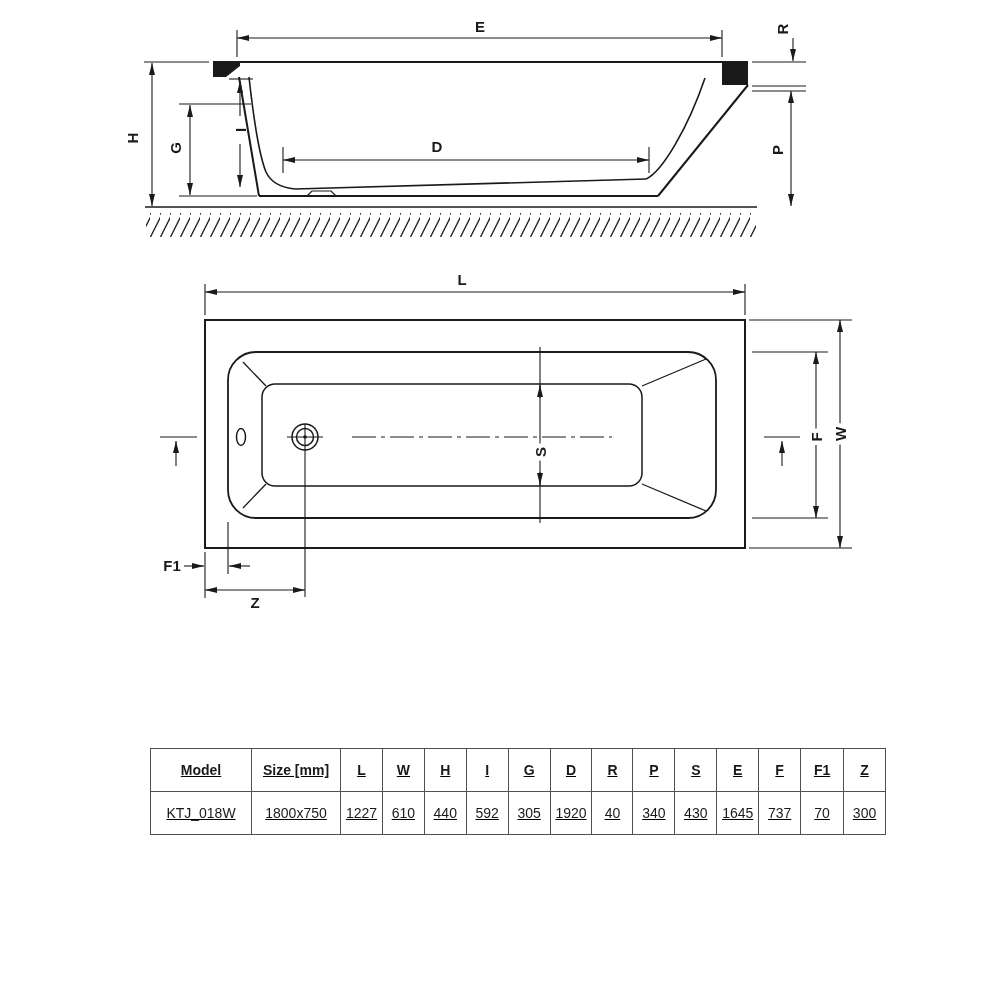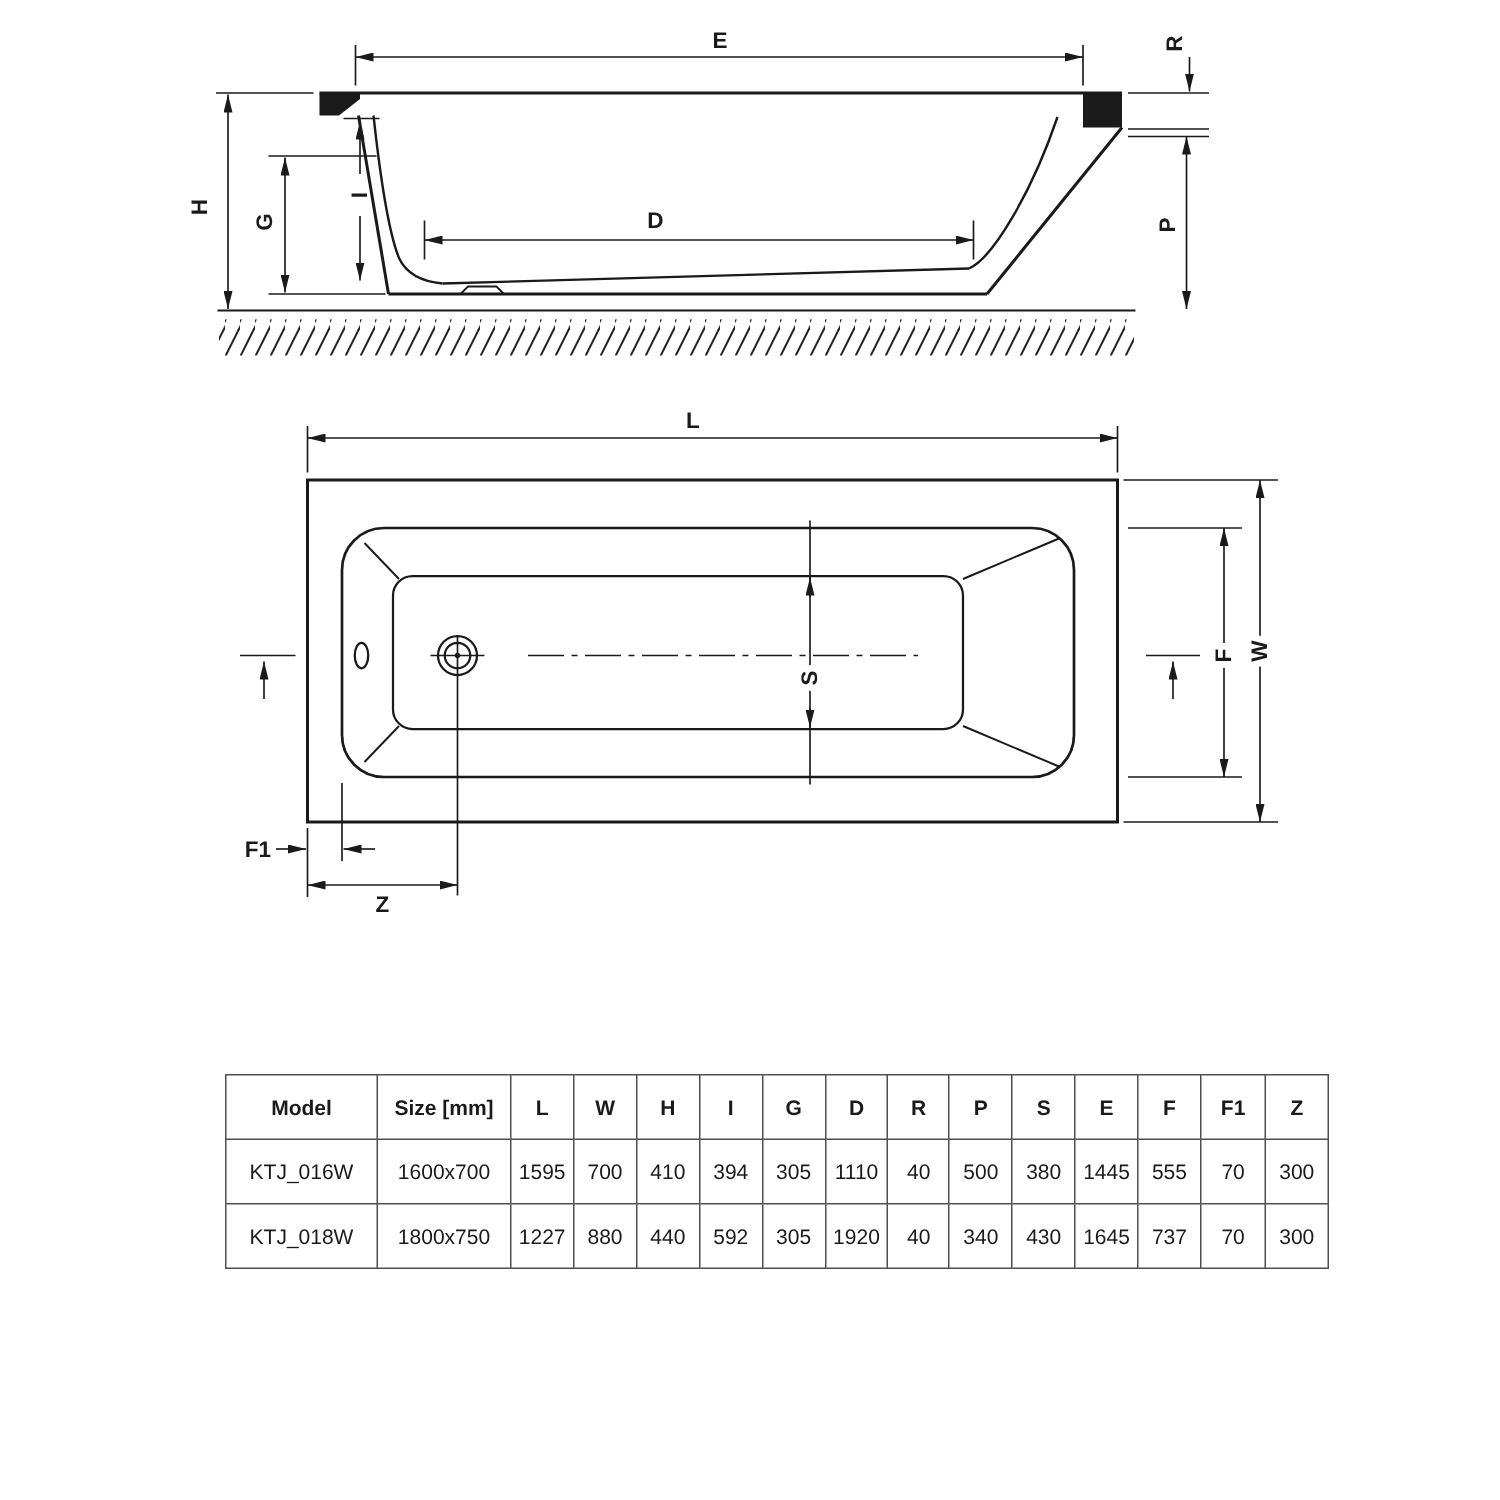--- a/index.html
+++ b/index.html
@@ -3,21 +3,21 @@
 <meta charset="utf-8">
 <style>
   html,body{margin:0;padding:0;background:#ffffff;}
   body{width:1000px;height:1000px;position:relative;font-family:"Liberation Sans",sans-serif;}
   .stage{position:absolute;inset:0;background:#fff;}
   svg.diagram{position:absolute;left:0;top:0;}
   .dl{font-family:"Liberation Sans",sans-serif;font-size:15px;font-weight:bold;fill:#1a1a1a;}
   .halo{paint-order:stroke;stroke:#ffffff;stroke-width:9px;stroke-linejoin:round;}
   .ln{stroke:#1a1a1a;fill:none;}
   .dim{stroke:#1a1a1a;stroke-width:1.1;fill:none;}
-  .spec-table-wrap{position:absolute;left:150px;top:716px;}
+  .spec-table-wrap{position:absolute;left:150px;top:748px;text-decoration:underline;}
   table{border-collapse:collapse;table-layout:fixed;width:736px;background:#fff;}
   th,td{border:1px solid #4f4f4f;text-align:center;vertical-align:middle;height:42px;font-size:14px;color:#1a1a1a;padding:0 2px;white-space:nowrap;}
   th{font-weight:bold;font-size:14px;}
   th:nth-child(1){width:96px;}
   th:nth-child(2){width:84px;}
   th:nth-child(9){width:36px;}
   th:nth-child(14){width:38px;}
 </style>
 </head>
 <body>
@@ -188,41 +188,24 @@
             <th>P</th>
             <th>S</th>
             <th>E</th>
             <th>F</th>
             <th>F1</th>
             <th>Z</th>
           </tr>
       </thead>
       <tbody>
           <tr>
-            <td>KTJ_016W</td>
-            <td>1600x700</td>
-            <td>1595</td>
-            <td>700</td>
-            <td>410</td>
-            <td>394</td>
-            <td>305</td>
-            <td>1110</td>
-            <td>40</td>
-            <td>500</td>
-            <td>380</td>
-            <td>1445</td>
-            <td>555</td>
-            <td>70</td>
-            <td>300</td>
-          </tr>
-          <tr>
             <td>KTJ_018W</td>
             <td>1800x750</td>
             <td>1227</td>
-            <td>880</td>
+            <td>610</td>
             <td>440</td>
             <td>592</td>
             <td>305</td>
             <td>1920</td>
             <td>40</td>
             <td>340</td>
             <td>430</td>
             <td>1645</td>
             <td>737</td>
             <td>70</td>

